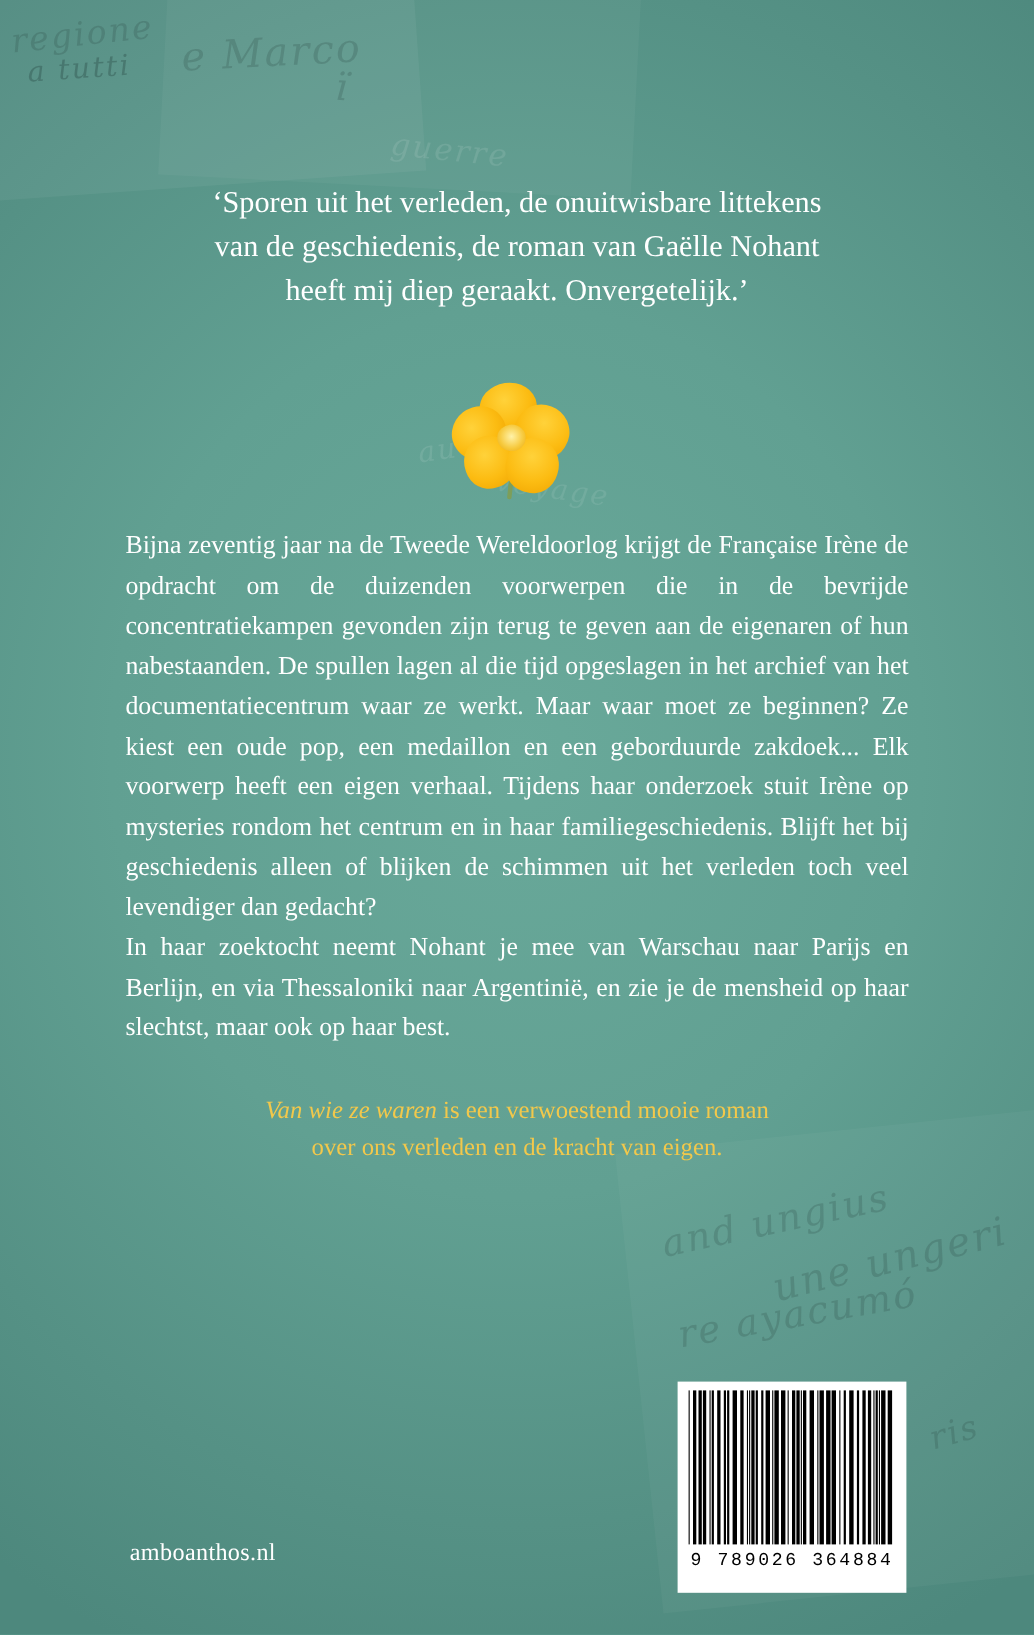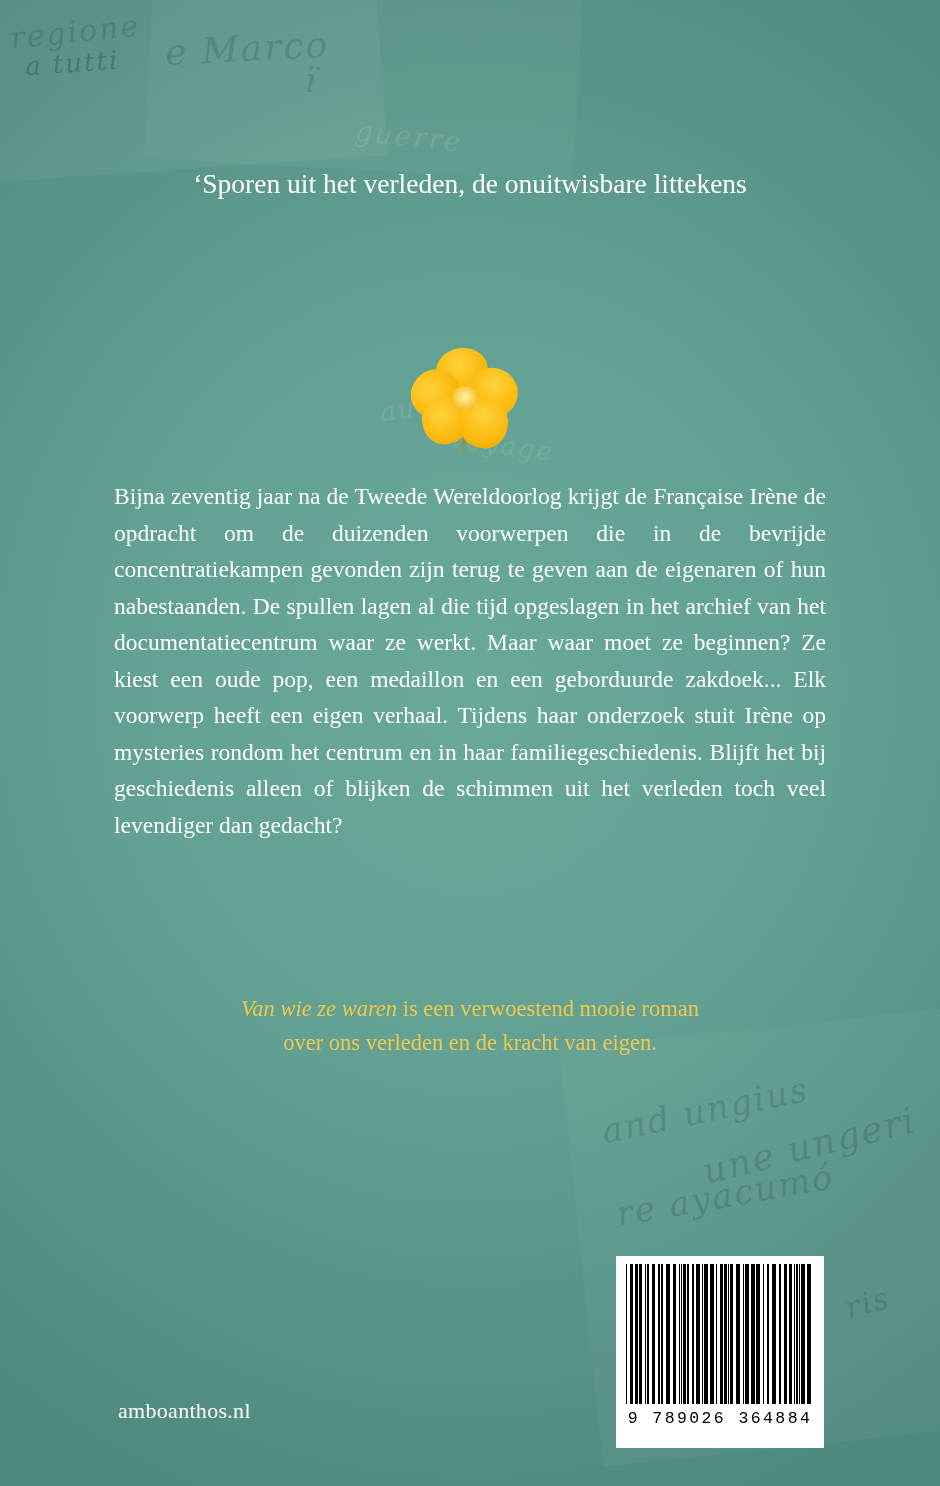--- a/index.html
+++ b/index.html
@@ -211,35 +211,38 @@
   <div class="script s5">guerre</div>
   <div class="script s6">au</div>
   <div class="script s7">voyage</div>
   <div class="script s8">and ungius</div>
   <div class="script s9">une ungeri</div>
   <div class="script s10">re ayacumó</div>
   <div class="script s11">ris</div>
 
   <div class="quote">
     <span class="quote-line">‘Sporen uit het verleden, de onuitwisbare littekens</span>
+    <span class="quote-line">van de geschiedenis, de roman van Gaëlle Nohant</span>
+    <span class="quote-line">heeft mij diep geraakt. Onvergetelijk.’</span>
   </div>
 
 
   <div class="flower">
     <div class="flower-stem"></div>
     <div class="petal pl1"></div>
     <div class="petal pl2"></div>
     <div class="petal pl3"></div>
     <div class="petal pl4"></div>
     <div class="petal pl5"></div>
     <div class="flower-center"></div>
   </div>
 
   <div class="blurb">
     <p>Bijna zeventig jaar na de Tweede Wereldoorlog krijgt de Française Irène de opdracht om de duizenden voorwerpen die in de bevrijde concentratiekampen gevonden zijn terug te geven aan de eigenaren of hun nabestaanden. De spullen lagen al die tijd opgeslagen in het archief van het documentatiecentrum waar ze werkt. Maar waar moet ze beginnen? Ze kiest een oude pop, een medaillon en een geborduurde zakdoek... Elk voorwerp heeft een eigen verhaal. Tijdens haar onderzoek stuit Irène op mysteries rondom het centrum en in haar familiegeschiedenis. Blijft het bij geschiedenis alleen of blijken de schimmen uit het verleden toch veel levendiger dan gedacht?</p>
+    <p>In haar zoektocht neemt Nohant je mee van Warschau naar Parijs en Berlijn, en via Thessaloniki naar Argentinië, en zie je de mensheid op haar slechtst, maar ook op haar best.</p>
   </div>
 
   <div class="tagline">
     <span class="title-italic">Van wie ze waren</span><span> is een verwoestend mooie roman</span><br>
     <span>over ons verleden en de kracht van eigen.</span>
   </div>
 
   <div class="publisher">amboanthos.nl</div>
 
   <div class="barcode-box">

